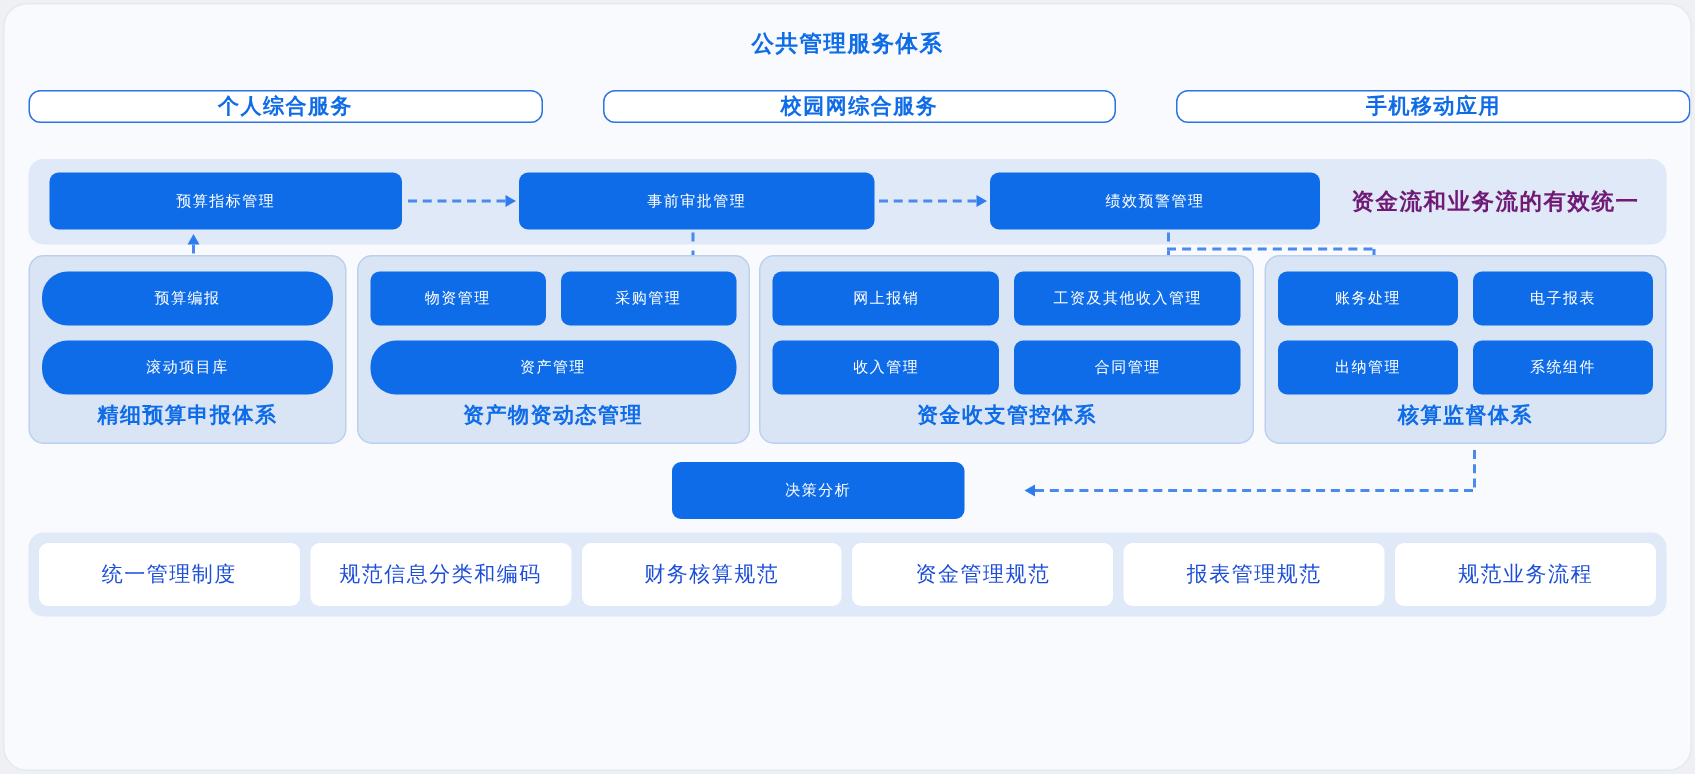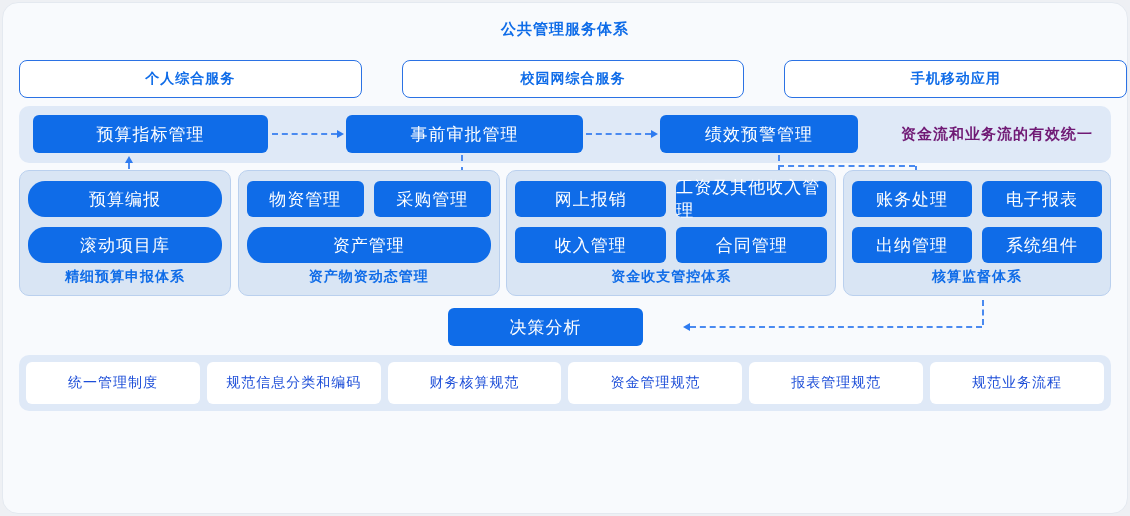--- a/index.html
+++ b/index.html
@@ -11,37 +11,37 @@
   .card {
     position:relative; width:1126px; height:512px; margin:2px;
     background:#f8fafd; border:1px solid #e4e9f0; border-radius:16px;
     overflow:hidden;
   }
   .title {
     position:absolute; top:17px; left:0; right:0; text-align:center;
     color:#0f6ce8; font-size:15px; font-weight:bold; letter-spacing:1px;
   }
   
-  .top-row { position:absolute; top:57px; left:16px; right:0; height:38px; display:flex; gap:40px; }
+  .top-row { position:absolute; top:57px; left:16px; right:0; height:22px; display:flex; gap:40px; }
   .outline-box {
     flex:1; background:#ffffff; border:1px solid #2b72e4; border-radius:8px;
     display:flex; align-items:center; justify-content:center;
     color:#0f6ce8; font-size:14px; font-weight:bold; letter-spacing:1px;
   }
   
   .band { background:#dfe9f7; border-radius:10px; }
   .flow-band { position:absolute; top:103px; left:16px; right:16px; height:57px; }
   .blue-btn {
-    background:#0f6ce8; border-radius:6px; color:#fff; font-size:17px; letter-spacing:1px;
+    background:#0f6ce8; border-radius:6px; color:#fff; font-size:10px; letter-spacing:1px;
     display:flex; align-items:center; justify-content:center;
   }
   .flow-btn { position:absolute; top:9px; height:38px; }
   .flow-btn.b1 { left:14px;  width:235px; }
   .flow-btn.b2 { left:327px; width:237px; }
-  .flow-btn.b3 { left:641px; width:198px; }
+  .flow-btn.b3 { left:641px; width:220px; }
   .flow-note {
     position:absolute; right:18px; top:0; bottom:0; display:flex; align-items:center;
     color:#701a75; font-size:15px; font-weight:bold; letter-spacing:1px;
   }
   
   .conn { position:absolute; display:flex; align-items:center; }
   .conn.v { flex-direction:column; align-items:center; }
   .dash-h { flex:1; height:0; border-top:2px dashed #4a8af0; }
   .dash-v { flex:1; width:0; border-left:2px dashed #4a8af0; }
   .ah-right { width:0; height:0; border-top:4px solid transparent; border-bottom:4px solid transparent; border-left:7px solid #2e7bf0; }

